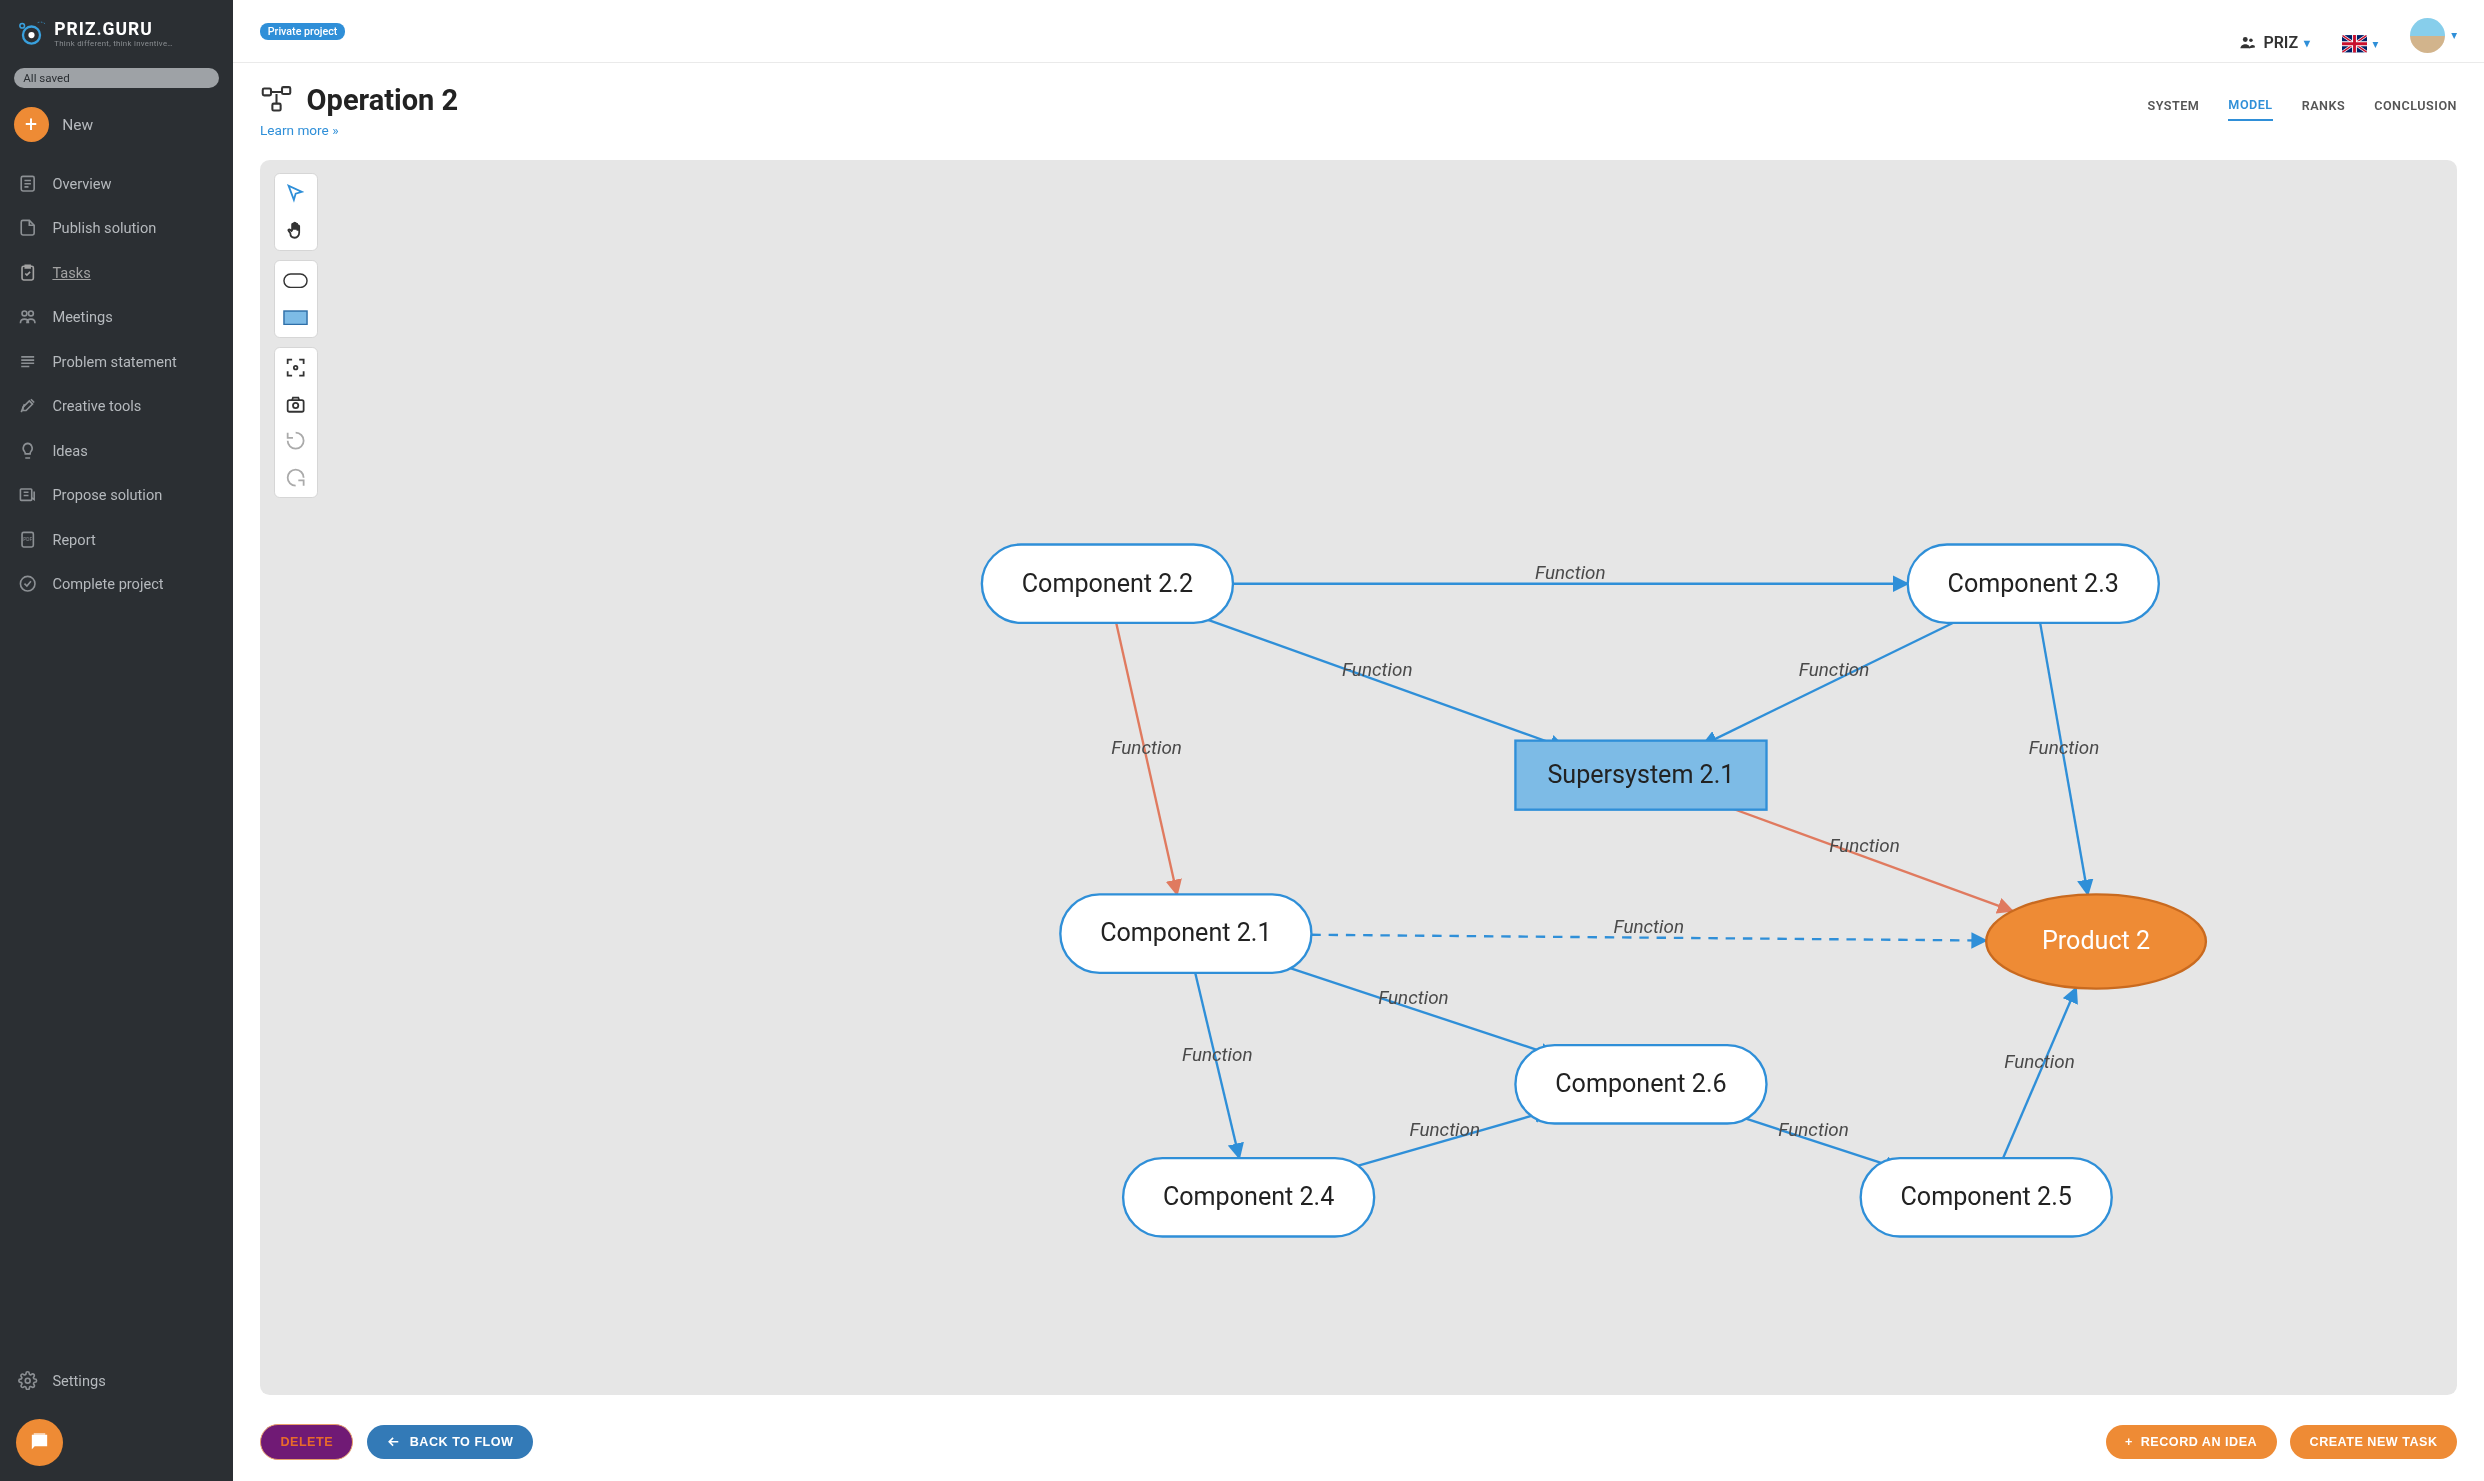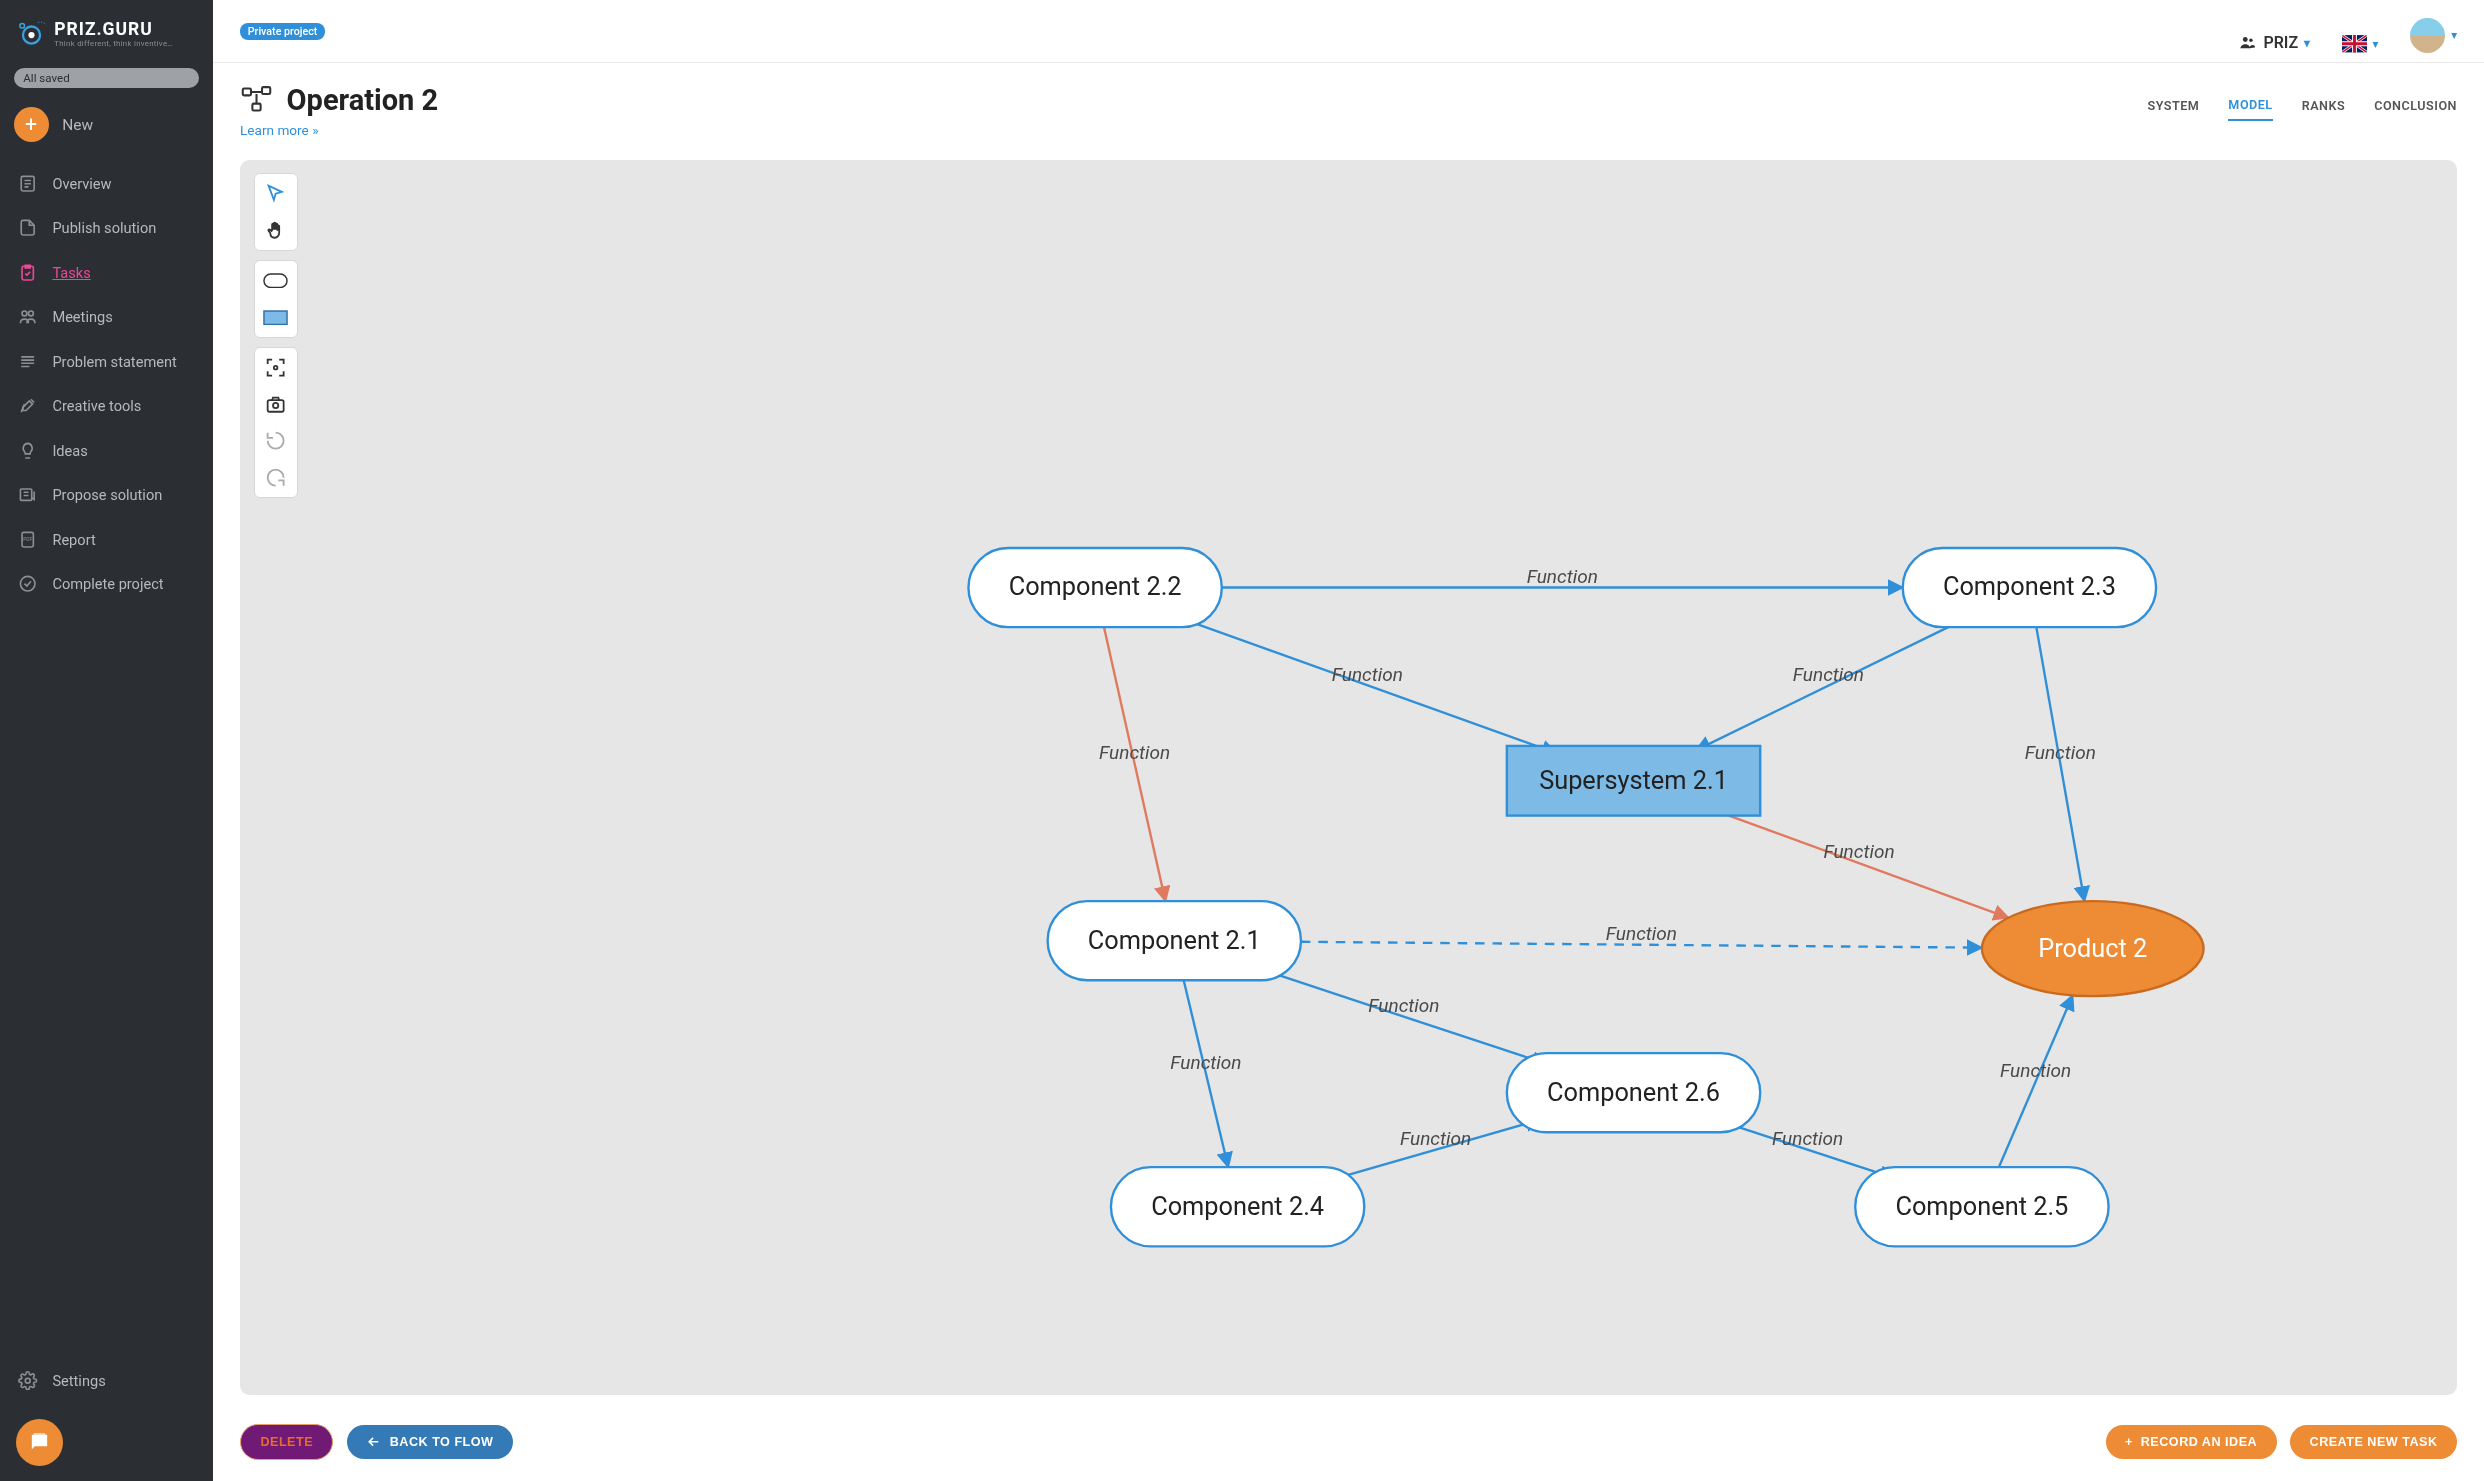--- a/index.html
+++ b/index.html
@@ -1,30 +1,30 @@
 <!DOCTYPE html>
 <html><head>
 <meta charset="utf-8">
 <style>
   * { box-sizing: border-box; margin: 0; padding: 0; }
   html, body { width: 100%; height: 100%; font-family: -apple-system, BlinkMacSystemFont, "Segoe UI", Roboto, sans-serif; }
   body { display: flex; background: #f5f5f5; }
 
   
-  .sidebar { width: 213px; background: #2b2f33; color: #b5b9bd; display: flex; flex-direction: column; flex-shrink: 0; }
+  .sidebar { width: 233px; background: #2b2f33; color: #b5b9bd; display: flex; flex-direction: column; flex-shrink: 0; }
   .logo-area { padding: 17.5px 15.5px 9.7px; }
   .logo { display: flex; align-items: center; gap: 7.8px; }
   .logo-icon { width: 31px; height: 31px; }
   .logo-text { color: #fff; font-weight: 700; letter-spacing: 1px; font-size: 17.5px; }
   .logo-sub { color: #8a8e92; font-size: 7.8px; letter-spacing: 0.3px; }
   .saved-badge { margin: 9.7px 13.6px; background: #9ea2a6; color: #2b2f33; font-size: 11.6px; padding: 2.9px 9.7px; border-radius: 11.6px; display: inline-block; }
   .new-btn { margin: 9.7px 13.6px 19.4px; display: flex; align-items: center; gap: 13.6px; font-size: 15.5px; cursor: pointer; }
   .new-circle { width: 35px; height: 35px; background: #ee8b35; border-radius: 50%; display: flex; align-items: center; justify-content: center; color: #fff; font-size: 21.3px; }
   .nav-item { display: flex; align-items: center; gap: 13.6px; padding: 11.6px 17.5px; font-size: 14.6px; cursor: pointer; }
-  .nav-item.active { color: #ec4899; text-decoration: underline; }
+  .nav-item.active { color: #a3a3a3; text-decoration: underline; }
   .nav-item .ico { width: 21.3px; height: 21.3px; display: flex; align-items: center; justify-content: center; opacity: 0.7; }
   .nav-item.active .ico { opacity: 1; }
   .nav-spacer { flex: 1; }
   .chat-bubble { margin: 15.5px; width: 47px; height: 47px; background: #ee8b35; border-radius: 50%; display: flex; align-items: center; justify-content: center; }
 
   
   .main { flex: 1; display: flex; flex-direction: column; background: #fff; }
   .topbar { display: flex; align-items: flex-start; padding: 17.5px 27px 9.7px; border-bottom: 1px solid #eaeaea; }
   .topbar-left { flex: 1; }
   .proj-title { font-size: 17.5px; font-weight: 600; color: #222; }

